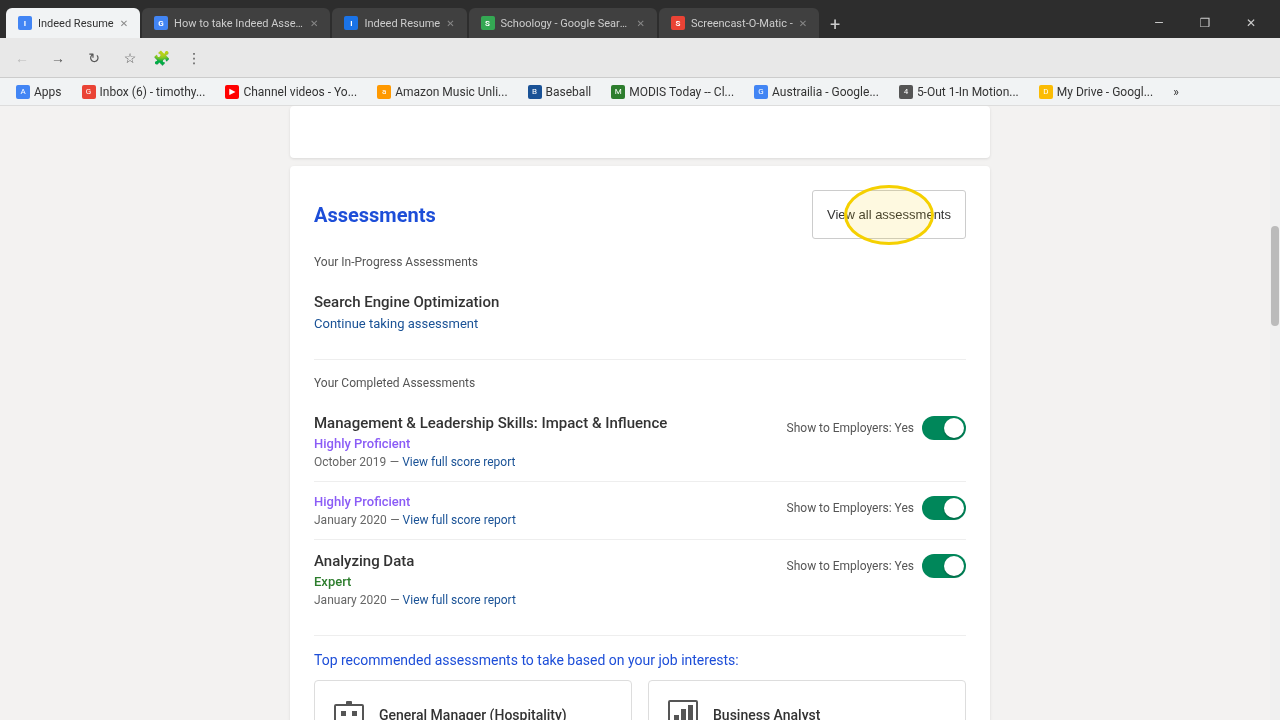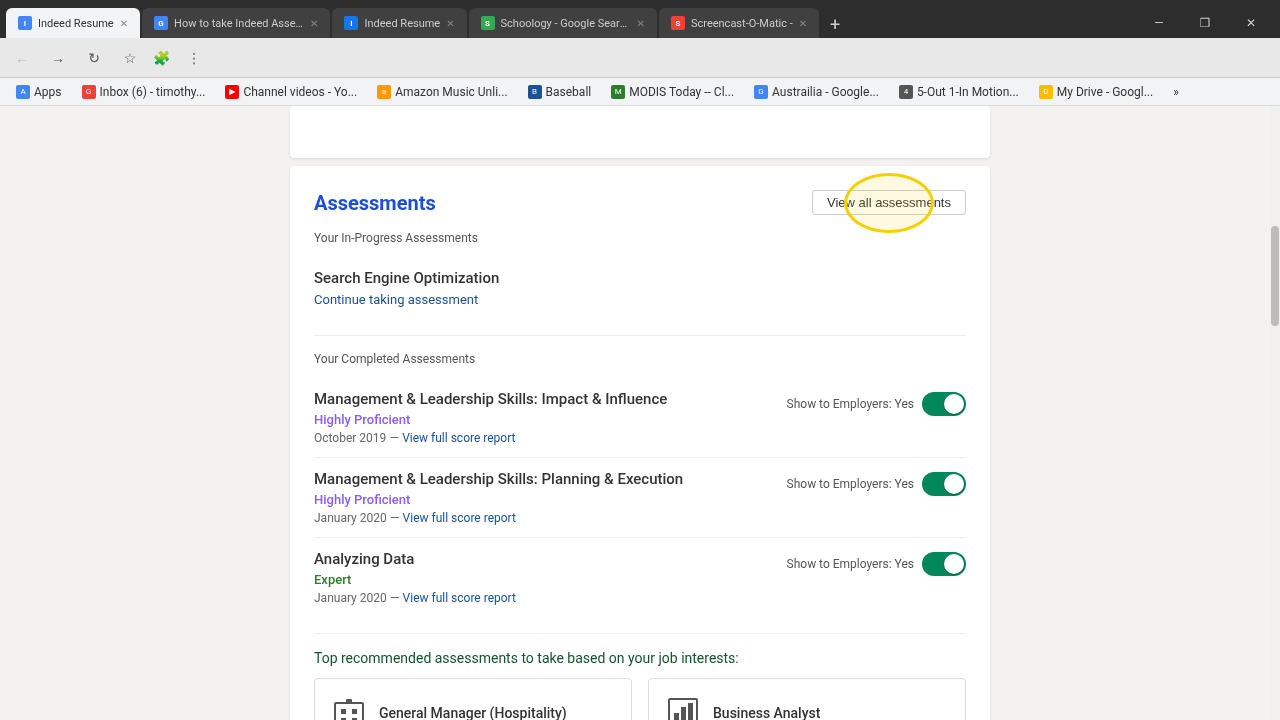--- a/index.html
+++ b/index.html
@@ -21,21 +21,21 @@
     .nav-btn.disabled { color: #bbb; cursor: default; }
     .address-input { flex: 1; height: 28px; border: none; border-radius: 14px; background: white; padding: 0 12px; font-size: 13px; color: #333; outline: none; border: 1px solid #ddd; }
     .bookmark-bar { background: #f1f3f4; border-bottom: 1px solid #ddd; padding: 2px 8px; display: flex; align-items: center; gap: 4px; height: 28px; overflow: hidden; }
     .bookmark-item { display: flex; align-items: center; gap: 4px; padding: 2px 8px; border-radius: 3px; font-size: 12px; color: #333; cursor: pointer; white-space: nowrap; }
 
     
     .page-content { background: #f9f9f9; min-height: 600px; position: relative; overflow: hidden; }
     .assessments-section { background: white; margin: 8px auto; width: 700px; padding: 24px; border-radius: 4px; box-shadow: 0 1px 3px rgba(0,0,0,0.1); }
     .section-header { display: flex; align-items: center; justify-content: space-between; margin-bottom: 16px; }
     .section-title { font-size: 20px; font-weight: bold; color: #1d4ed8; }
-    .view-all-btn { border: 1px solid #ccc; background: white; padding: 4px 14px; border-radius: 3px; font-size: 13px; cursor: pointer; color: #333; position: relative; }
+    .view-all-btn { border: 1px solid #ccc; background: white; padding: 16px 14px; border-radius: 3px; font-size: 13px; cursor: pointer; color: #333; position: relative; }
 
     .subsection-title { font-size: 12px; color: #555; margin-bottom: 12px; }
     .assessment-item { padding: 12px 0; border-bottom: 1px solid #eee; }
     .assessment-item:last-child { border-bottom: none; }
     .assessment-name { font-size: 15px; font-weight: 500; color: #333; margin-bottom: 4px; }
     .continue-link { color: #1a5296; font-size: 13px; cursor: pointer; }
     .proficient-label { color: #8b5cf6; font-size: 13px; font-weight: 500; margin-bottom: 2px; }
     .expert-label { color: #2d7d2d; font-size: 13px; font-weight: 500; margin-bottom: 2px; }
     .assessment-date { font-size: 12px; color: #666; }
     .view-report-link { color: #1a5296; font-size: 12px; cursor: pointer; }
@@ -44,21 +44,21 @@
     .completed-left { flex: 1; }
     .completed-right { display: flex; align-items: center; gap: 8px; white-space: nowrap; margin-top: 2px; }
     .show-employer-text { font-size: 12px; color: #555; }
 
     
     .toggle { width: 44px; height: 24px; border-radius: 12px; background: #00875a; position: relative; cursor: pointer; display: inline-block; }
     .toggle-knob { width: 20px; height: 20px; background: white; border-radius: 50%; position: absolute; top: 2px; right: 2px; box-shadow: 0 1px 2px rgba(0,0,0,0.3); }
 
     .divider { border: none; border-top: 1px solid #eee; margin: 16px 0; }
 
-    .recommended-title { font-size: 14px; color: #14532d; margin-bottom: 12px; }
+    .recommended-title { font-size: 14px; color: #1d4ed8; margin-bottom: 12px; }
     .recommended-grid { display: flex; gap: 16px; }
     .recommended-card { flex: 1; border: 1px solid #ddd; border-radius: 4px; padding: 16px; display: flex; align-items: center; gap: 12px; cursor: pointer; }
     .card-icon { width: 36px; height: 36px; display: flex; align-items: center; justify-content: center; }
     .card-icon svg { width: 36px; height: 36px; }
     .card-label { font-size: 14px; font-weight: 500; color: #333; }
 
     
     .scrollbar { position: absolute; right: 0; top: 0; bottom: 0; width: 10px; background: #f0f0f0; }
     .scrollbar-thumb { width: 8px; height: 100px; background: #bbb; border-radius: 4px; margin: 0 auto; margin-top: 120px; }
     .tabs-group { display: flex; flex: 1; align-items: flex-end; gap: 2px; }
@@ -202,21 +202,20 @@
               <div class="toggle">
                 <div class="toggle-knob"></div>
               </div>
             </div>
           </div>
         </div>
 
         <div class="assessment-item">
           <div class="completed-row">
             <div class="completed-left">
-              <div class="assessment-name">Management &amp; Leadership Skills: Planning &amp; Execution</div>
               <div class="proficient-label">Highly Proficient</div>
               <span class="assessment-date">January 2020</span>
               <span class="assessment-date"> — </span>
               <a class="view-report-link">View full score report</a>
             </div>
             <div class="completed-right">
               <span class="show-employer-text">Show to Employers: Yes</span>
               <div class="toggle">
                 <div class="toggle-knob"></div>
               </div>

